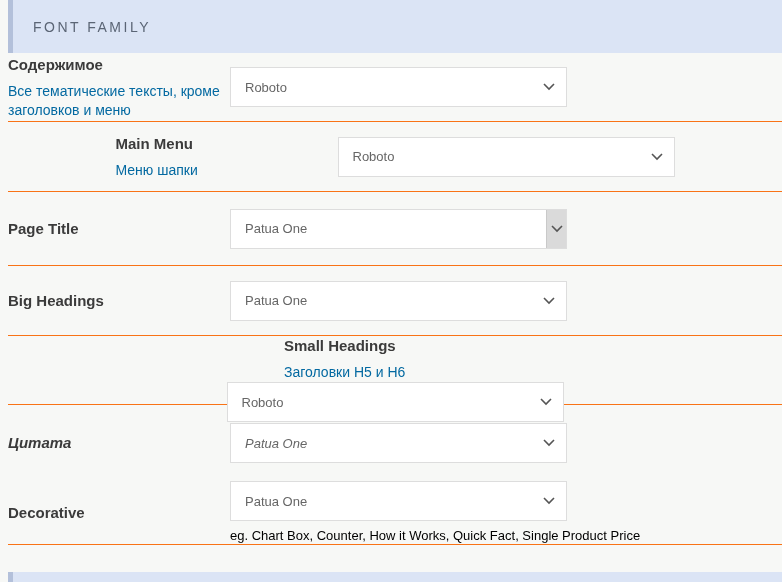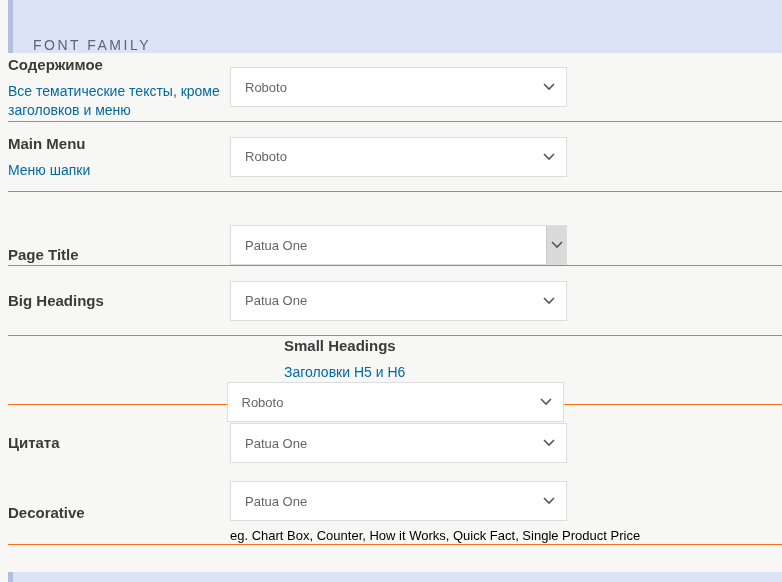--- a/index.html
+++ b/index.html
@@ -10,21 +10,21 @@
     overflow: hidden;
   }
   .panel { width: 782px; height: 582px; position: relative; }
 
   
   .section-bar {
     margin-left: 8px;
     height: 53px;
     background: #dbe4f5;
     display: flex;
-    align-items: flex-end;
+    align-items: center;
     position: relative;
   }
   .section-bar .accent {
     position: absolute;
     left: 0; top: 0; bottom: 0;
     width: 5px;
     background: #b3c0da;
   }
   .section-title {
     padding-left: 25px;
@@ -35,25 +35,25 @@
 
   
   .row {
     margin-left: 8px;
     display: flex;
     align-items: center;
     border-bottom: 1px solid #f97316;
   }
   .row:nth-of-type(1) { height: 91px; }
   .row:nth-of-type(2) { height: 69px; }
-  .row:nth-of-type(3) { height: 70px; }
-  .row:nth-of-type(4) { height: 74px; align-items: flex-end; }
+  .row:nth-of-type(3) { height: 70px; justify-content: center; }
+  .row:nth-of-type(4) { height: 74px; }
   .row:nth-of-type(5) { height: 70px; align-items: center; }
   .row:nth-of-type(6) { height: 69px; flex-direction: column; }
-  .row:nth-of-type(7) { height: 76px; border-bottom: none; }
+  .row:nth-of-type(7) { height: 76px; border-bottom: none; font-style: italic; }
 
   .left-col { width: 222px; flex: none; }
   .setting-label {
     font-size: 15px;
     font-weight: bold;
     color: #3b3b3b;
     line-height: 20px;
   }
   .setting-desc {
     margin-top: 7px;

